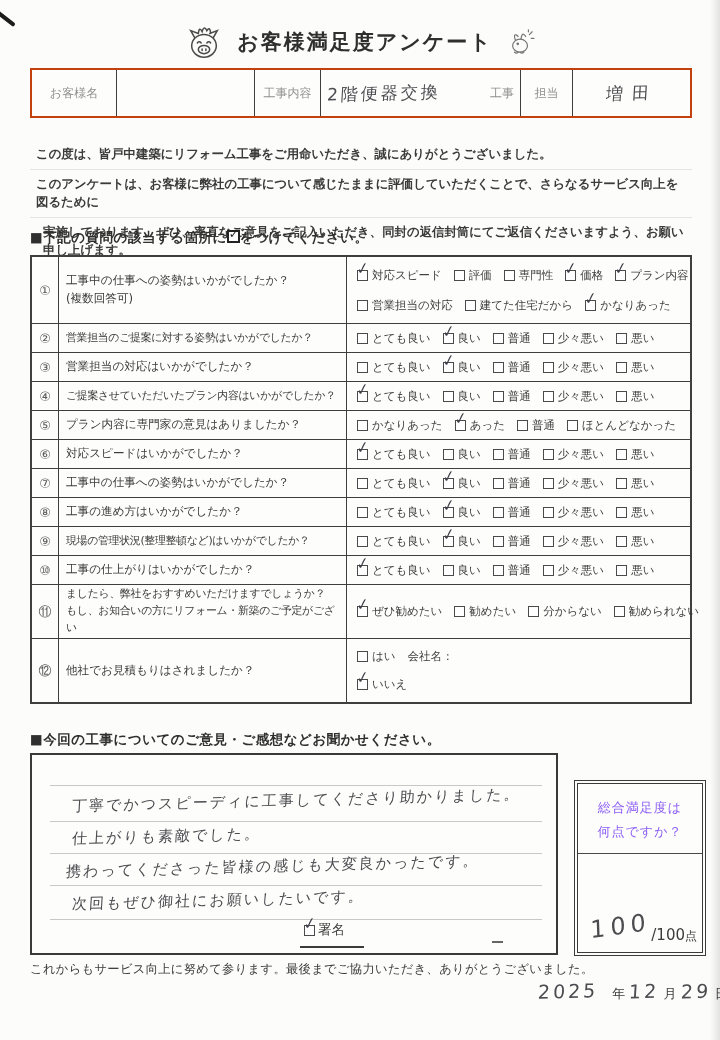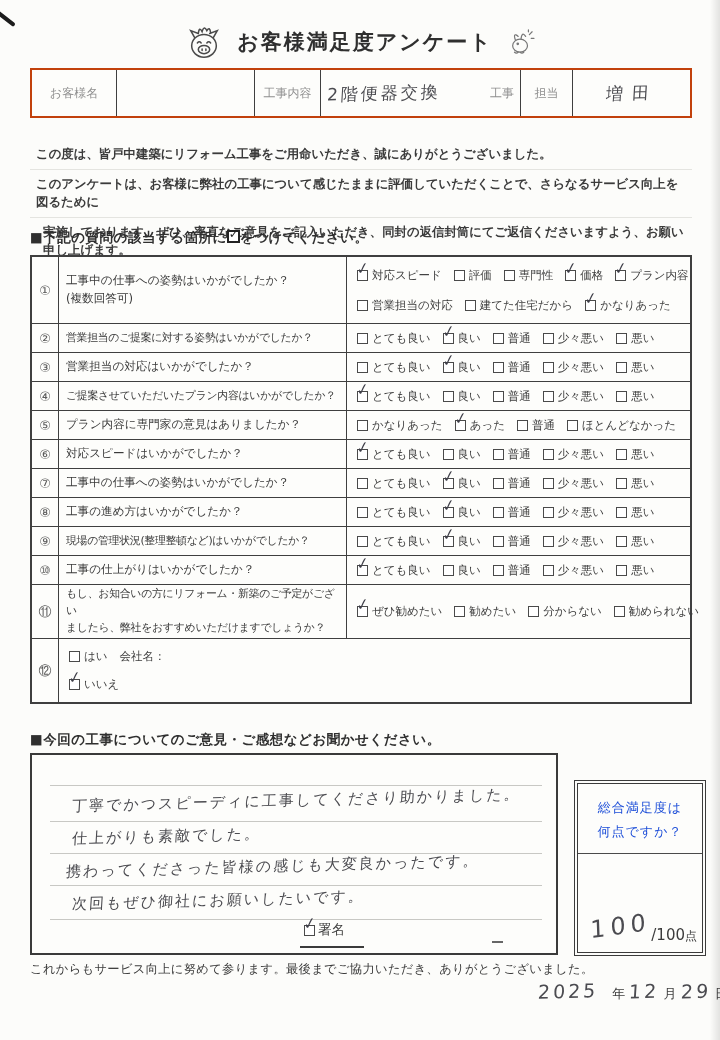--- a/index.html
+++ b/index.html
@@ -46,21 +46,21 @@
   .opt{display:inline-flex;align-items:center;gap:4px;font-size:11.5px;color:#3d3d3d;}
   
   .cbox{position:absolute;left:30px;top:753px;width:528px;height:202px;border:2px solid #3a3a3a;background:#fdfdfb;box-sizing:border-box;}
   .rule{position:absolute;left:18px;right:14px;height:1px;background:#c8c8c4;}
   .cline{position:absolute;font-size:15px;letter-spacing:2px;white-space:nowrap;}
   .sig{position:absolute;top:166px;left:272px;display:flex;align-items:center;gap:3px;font-size:13.5px;color:#3c3c3c;}
   .sigline{position:absolute;top:191px;left:268px;width:64px;border-bottom:2px solid #3b3b3b;}
   .sigdash{position:absolute;top:186px;left:460px;width:11px;border-bottom:2px solid #666;}
   
   .score{position:absolute;left:577px;top:783px;width:126px;height:170px;border:1px solid #3b3b3b;outline:1px solid #3b3b3b;outline-offset:2px;background:#fdfdfb;box-sizing:border-box;display:flex;flex-direction:column;}
-  .score-label{padding:12px 8px 9px;font-size:13px;line-height:1.85;letter-spacing:1px;color:#1d4ed8;text-align:center;border-bottom:1px solid #4a4a4a;}
+  .score-label{padding:12px 8px 9px;font-size:13px;line-height:1.85;letter-spacing:1px;color:#8b5cf6;text-align:center;border-bottom:1px solid #4a4a4a;}
   .score-area{position:relative;flex:1;}
   .score-hw{position:absolute;left:12px;bottom:12px;font-size:24px;letter-spacing:5px;transform:rotate(-8deg) skewX(-6deg);}
   .score-den{position:absolute;right:5px;bottom:7px;font-size:15px;color:#3c3c3c;}
   .score-den .unit{font-size:12px;}
   
   .footer{position:absolute;left:30px;top:961px;font-size:12.3px;font-weight:400;color:#3b3b3b;letter-spacing:.3px;}
   .date{position:absolute;left:538px;top:980px;display:flex;align-items:baseline;gap:4px;}
   .date .num{font-size:19px;letter-spacing:3px;}
   .date .unit{font-size:13px;color:#3c3c3c;}
   .date .u-gap{margin-left:10px;}
@@ -458,22 +458,22 @@
             <span class="opt">
               <span class="cb"></span>
               <span>悪い</span>
             </span>
           </div>
         </div>
       </div>
       <div class="qrow" style="height: 54px;">
         <div class="qnum">⑪</div>
         <div class="qtext small">
+          <div>ましたら、弊社をおすすめいただけますでしょうか？</div>
           <div>もし、お知合いの方にリフォーム・新築のご予定がござい</div>
-          <div>ましたら、弊社をおすすめいただけますでしょうか？</div>
         </div>
         <div class="qopts">
           <div class="optrow">
             <span class="opt">
               <span class="cb">
                 <span class="tick">✓</span>
               </span>
               <span>ぜひ勧めたい</span>
             </span>
             <span class="opt">
@@ -486,20 +486,23 @@
             </span>
             <span class="opt">
               <span class="cb"></span>
               <span>勧められない</span>
             </span>
           </div>
         </div>
       </div>
       <div class="qrow" style="height: 64px;">
         <div class="qnum">⑫</div>
+        <div class="qtext">
+          <div>他社でお見積もりはされましたか？</div>
+        </div>
         <div class="qopts">
           <div class="optrow">
             <span class="opt">
               <span class="cb"></span>
               <span>はい</span>
             </span>
             <span class="opt">
               <span>会社名：</span>
             </span>
           </div>

